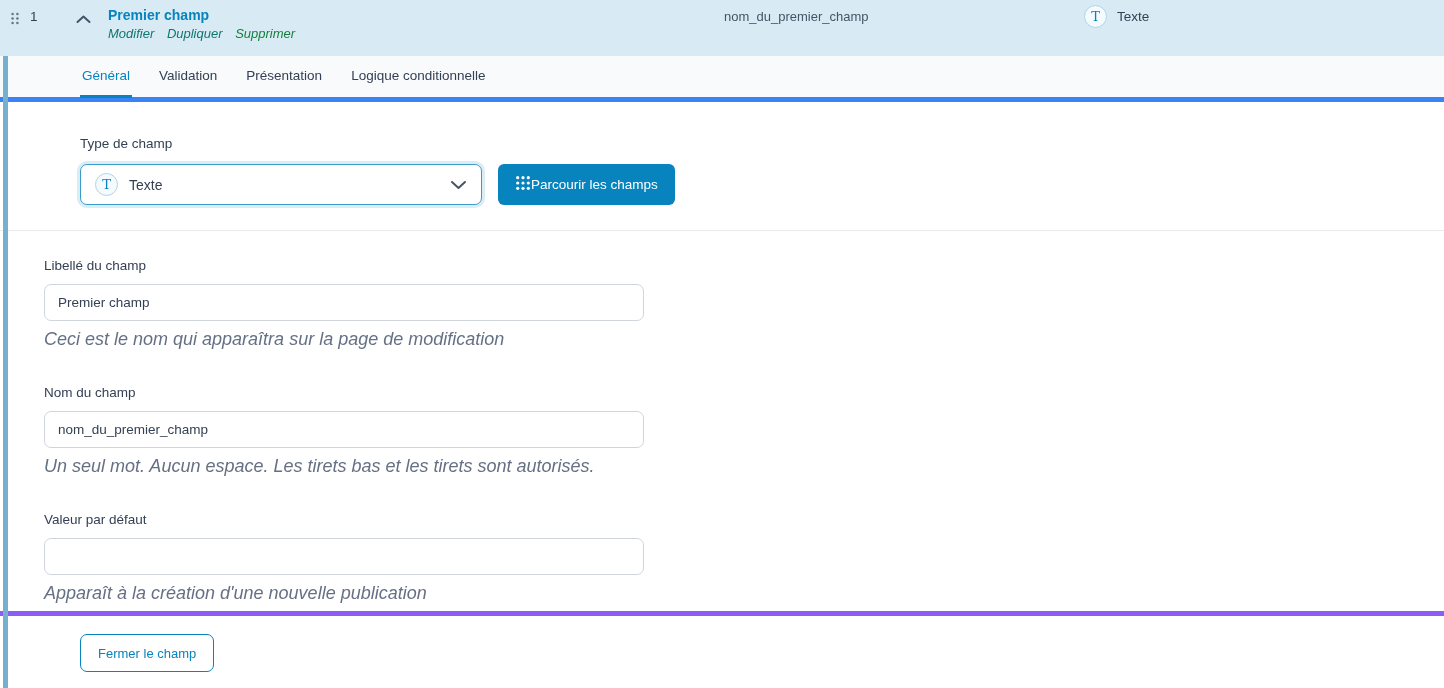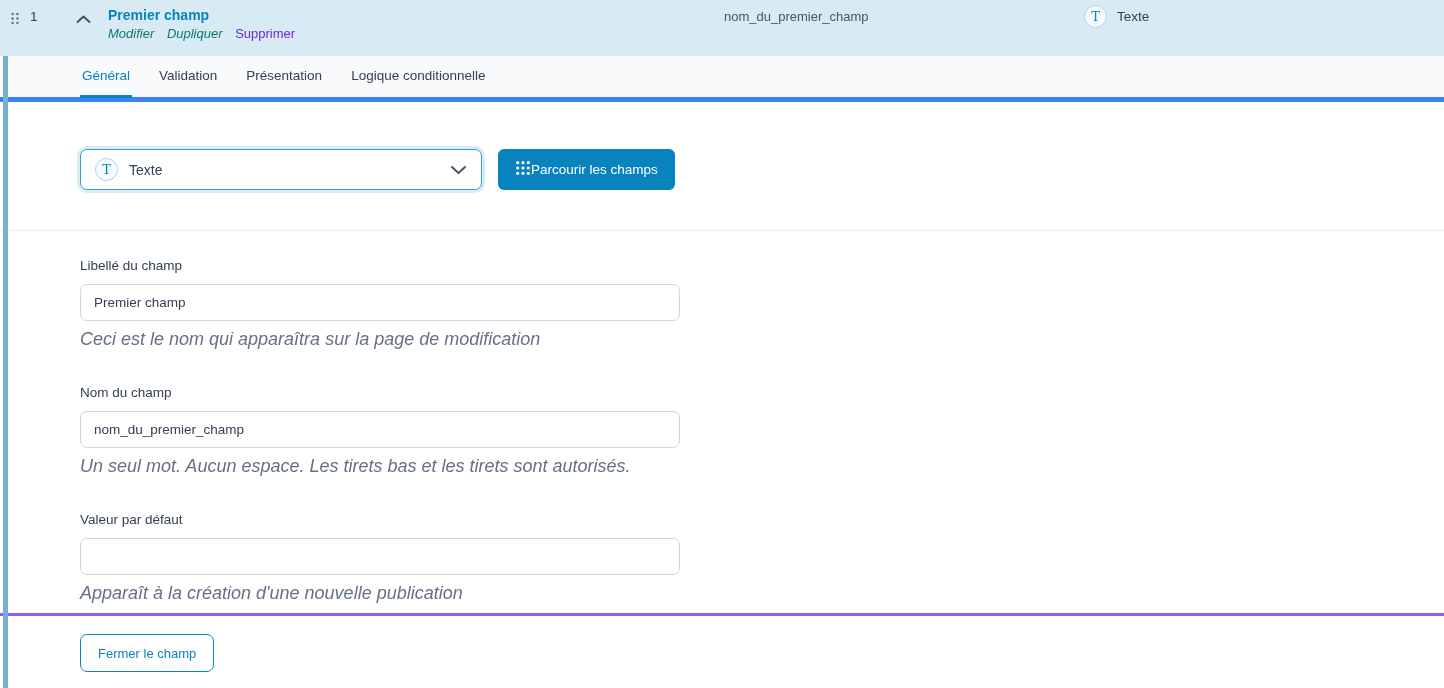--- a/index.html
+++ b/index.html
@@ -22,21 +22,21 @@
     background: #d8ebf4;
   }
   .drag-handle { position: absolute; left: 9px; top: 11px; cursor: move; }
   .field-order { position: absolute; left: 30px; top: 9px; font-size: 13.5px; color: #344054; }
   .collapse-toggle { position: absolute; left: 76px; top: 10px; cursor: pointer; }
   .field-title-block { position: absolute; left: 108px; top: 7px; }
   .field-title { font-size: 14px; font-weight: 700; color: #0783be; cursor: pointer; }
   .field-actions { margin-top: 3px; font-size: 13px; }
   .field-actions a { text-decoration: none; margin-right: 9px; cursor: pointer; }
   .action-edit, .action-duplicate { color: #0f766e; font-style: italic; }
-  .action-delete { color: #6d28d9; }
+  .action-delete { color: #15803d; font-style: italic; }
   .header-name { position: absolute; left: 724px; top: 9px; font-size: 13px; color: #475467; }
   .header-type { position: absolute; left: 1084px; top: 5px; display: flex; align-items: center; gap: 10px; }
   .header-type-label { font-size: 13.5px; color: #344054; }
 
   .type-icon {
     width: 23px; height: 23px; border-radius: 50%;
     background: #f4fafd; border: 1px solid #aed4e8;
     color: #0783be; font-family: "DejaVu Serif", "Liberation Serif", serif;
     font-size: 13px; line-height: 21px; text-align: center; display: inline-block;
     flex: 0 0 auto;
@@ -78,21 +78,21 @@
   .type-select .type-icon { margin-right: 11px; }
   .type-select-value { font-size: 14px; color: #344054; flex: 1; }
   .browse-btn {
     margin-left: 16px; height: 41px; padding: 0 17px;
     background: #0783be; border: none; border-radius: 6px;
     color: #fff; font-size: 13.5px; font-weight: 500;
     display: flex; align-items: center; cursor: pointer;
     font-family: inherit;
   }
 
-  .section-main { padding: 27px 0 0 80px; height: 385px; border-bottom: 3px solid #8b5cf6; }
+  .section-main { padding: 27px 0 0 44px; height: 385px; border-bottom: 5px solid #8b5cf6; }
   .setting { margin-bottom: 35px; }
   .text-input {
     display: block; width: 600px; height: 37px; margin-top: 11px;
     border: 1px solid #d0d5dd; border-radius: 7px;
     padding: 0 13px; font-size: 13.5px; color: #344054;
     font-family: inherit; background: #fff; outline: none;
   }
   .setting-hint { margin-top: 8px; font-size: 18px; color: #667085; font-style: italic; }
 
   
@@ -146,20 +146,21 @@
   <div class="accent-bar"></div>
 
   <div class="tabs">
     <div class="tab active">Général</div>
     <div class="tab">Validation</div>
     <div class="tab">Présentation</div>
     <div class="tab">Logique conditionnelle</div>
   </div>
 
   <div class="section-type">
+    <div class="setting-label">Type de champ</div>
     <div class="type-row">
       <div class="type-select">
         <span class="type-icon">T</span>
         <span class="type-select-value">Texte</span>
         <span>
           <svg width="17" height="10" viewBox="0 0 17 10">
             <polyline points="2,2 8.5,8 15,2" stroke="#475467" stroke-width="2" fill="none" stroke-linecap="round" stroke-linejoin="round"></polyline>
           </svg>
         </span>
       </div>

